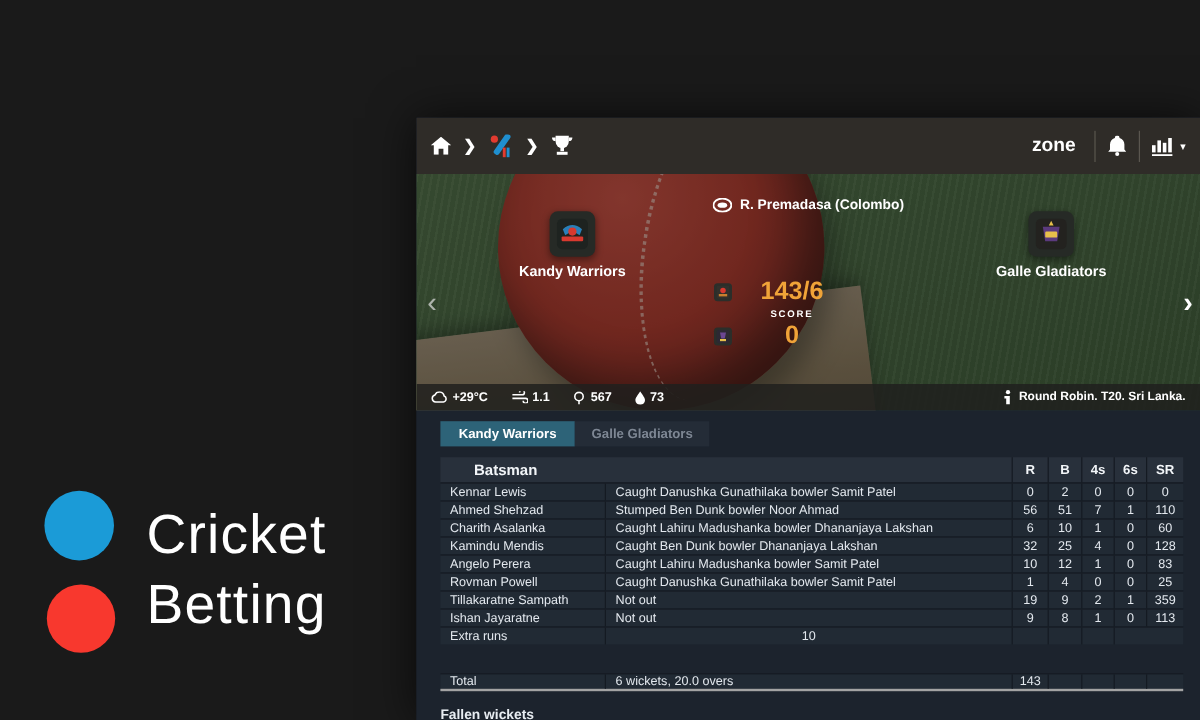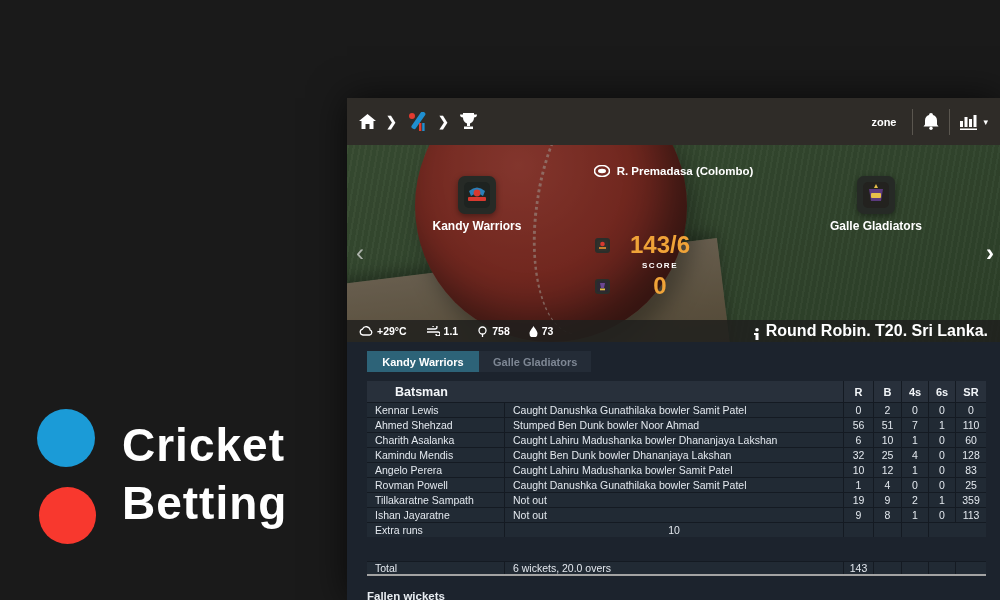--- a/index.html
+++ b/index.html
@@ -4,35 +4,35 @@
 <style>
   * { margin:0; padding:0; box-sizing:border-box; }
   html,body { width:1000px; height:600px; overflow:hidden; background:#1a1a1a;
     font-family:"Liberation Sans", sans-serif; }
 
   
   .brand { position:absolute; left:0; top:0; width:347px; height:600px; }
   .dot { position:absolute; border-radius:50%; }
   .dot-blue { left:37px; top:409px; width:58px; height:58px; background:#1b9bd7; }
   .dot-red  { left:39px; top:487px; width:57px; height:57px; background:#f8382e; }
-  .brand-line { position:absolute; left:122px; color:#fff; font-size:46px; font-weight:bold; letter-spacing:1px; }
+  .brand-line { position:absolute; left:122px; color:#fff; font-size:46px; font-weight:normal; letter-spacing:1px; }
   .brand-line1 { top:418px; }
   .brand-line2 { top:476px; }
 
   
   .window { position:absolute; left:347px; top:98px; width:653px; height:502px;
     background:#1c232d; box-shadow:0 0 35px rgba(0,0,0,.65); overflow:hidden; }
 
   
   .nav { position:absolute; left:0; top:0; width:100%; height:47px; background:#2f2c28;
     display:flex; align-items:center; padding:0 12px; }
   .nav-left { display:flex; align-items:center; gap:9px; }
   .crumb-sep { color:#fff; font-size:13px; font-weight:bold; padding:0 1px; }
   .nav-right { margin-left:auto; display:flex; align-items:center; gap:10px; }
-  .zone { color:#fff; font-size:11px; font-weight:bold; padding:4px 6px; cursor:pointer; }
+  .zone { color:#fff; font-size:16px; font-weight:bold; padding:4px 6px; cursor:pointer; }
   .vsep { width:1px; height:26px; background:#5a564f; }
   .icon-btn { display:flex; align-items:center; cursor:pointer; }
   .chev-down { color:#fff; font-size:9px; margin-left:3px; }
 
   
   .hero { position:absolute; left:0; top:47px; width:653px; height:197px; overflow:hidden;
     background:linear-gradient(160deg,#4d6a43 0%,#46633e 40%,#3c5836 100%); }
   .grass { position:absolute; inset:0;
     background:repeating-linear-gradient(100deg, rgba(255,255,255,.04) 0 2px, rgba(0,0,0,.05) 2px 6px); }
   .plank { position:absolute; left:-40px; top:118px; width:420px; height:140px;
@@ -54,32 +54,32 @@
   .team-home { left:65px; } .team-away { left:464px; }
   .logo { width:38px; height:38px; border-radius:7px; background:#262a26;
     display:flex; align-items:center; justify-content:center; box-shadow:0 2px 6px rgba(0,0,0,.4); }
   .team-name { margin-top:5px; color:#fff; font-size:12px; font-weight:bold; }
 
   .scoreblock { position:absolute; left:248px; top:86px; width:112px;
     display:grid; grid-template-columns:18px 94px; row-gap:2px; align-items:center; }
   .mini-logo { width:15px; height:15px; border-radius:3px; background:#2b2e2a;
     display:flex; align-items:center; justify-content:center; }
   .score-num { text-align:center; color:#f0a338; font-weight:bold; }
-  .score-big { font-size:24px; }
+  .score-big { font-size:21px; }
   .score-label { grid-column:2; text-align:center; color:#fff; font-size:8px; font-weight:bold; letter-spacing:1.5px; }
 
   .arrow { position:absolute; top:96px; font-size:24px; cursor:pointer; line-height:1; }
   .arrow-left { left:9px; color:rgba(225,225,225,.7); }
   .arrow-right { right:6px; color:#fff; font-weight:bold; }
 
   .weather { position:absolute; left:0; bottom:0; width:100%; height:22px;
     background:rgba(32,32,29,.85); display:flex; align-items:center; padding:0 12px;
     color:#fff; font-size:10.5px; font-weight:bold; gap:6px; }
   .witem { display:flex; align-items:center; gap:4px; margin-right:13px; }
-  .winfo { margin-left:auto; display:flex; align-items:flex-end; gap:5px; font-size:16px; }
+  .winfo { margin-left:auto; display:flex; align-items:flex-start; gap:5px; font-size:10px; }
 
   
   .content { position:absolute; left:0; top:244px; right:0; bottom:0; background:#1c232d;
     padding:9px 14px 0 20px; overflow:hidden; }
   .tabs { display:flex; }
   .tab { height:21px; padding:0 14px; min-width:112px; display:flex; align-items:center;
     justify-content:center; font-size:11px; font-weight:bold; cursor:pointer; }
   .tab-active { background:#2d6378; color:#fff; }
   .tab-inactive { background:#242c37; color:#7e8794; }
 
@@ -238,21 +238,21 @@
         <svg width="14" height="10" viewBox="0 0 14 10">
             <path d="M1 3 h8 a2 2 0 1 0 -2 -2 M1 6 h11 a2 2 0 1 1 -2 2" fill="none" stroke="#fff" stroke-width="1.3"></path>
           </svg>
         <span>1.1</span>
       </span>
       <span class="witem">
         <svg width="11" height="11" viewBox="0 0 11 11">
             <circle cx="5.5" cy="4.5" r="3.5" fill="none" stroke="#fff" stroke-width="1.3"></circle>
             <path d="M5.5 8 v3" stroke="#fff" stroke-width="1.3"></path>
           </svg>
-        <span>758</span>
+        <span>567</span>
       </span>
       <span class="witem">
         <svg width="9" height="11" viewBox="0 0 9 11">
             <path d="M4.5 0 C7 4 8.5 5.5 8.5 7.5 a4 4 0 0 1 -8 0 C.5 5.5 2 4 4.5 0 Z" fill="#fff"></path>
           </svg>
         <span>73</span>
       </span>
       <span class="winfo">
         <svg width="8" height="12" viewBox="0 0 8 12">
             <circle cx="4" cy="1.8" r="1.8" fill="#fff"></circle>

